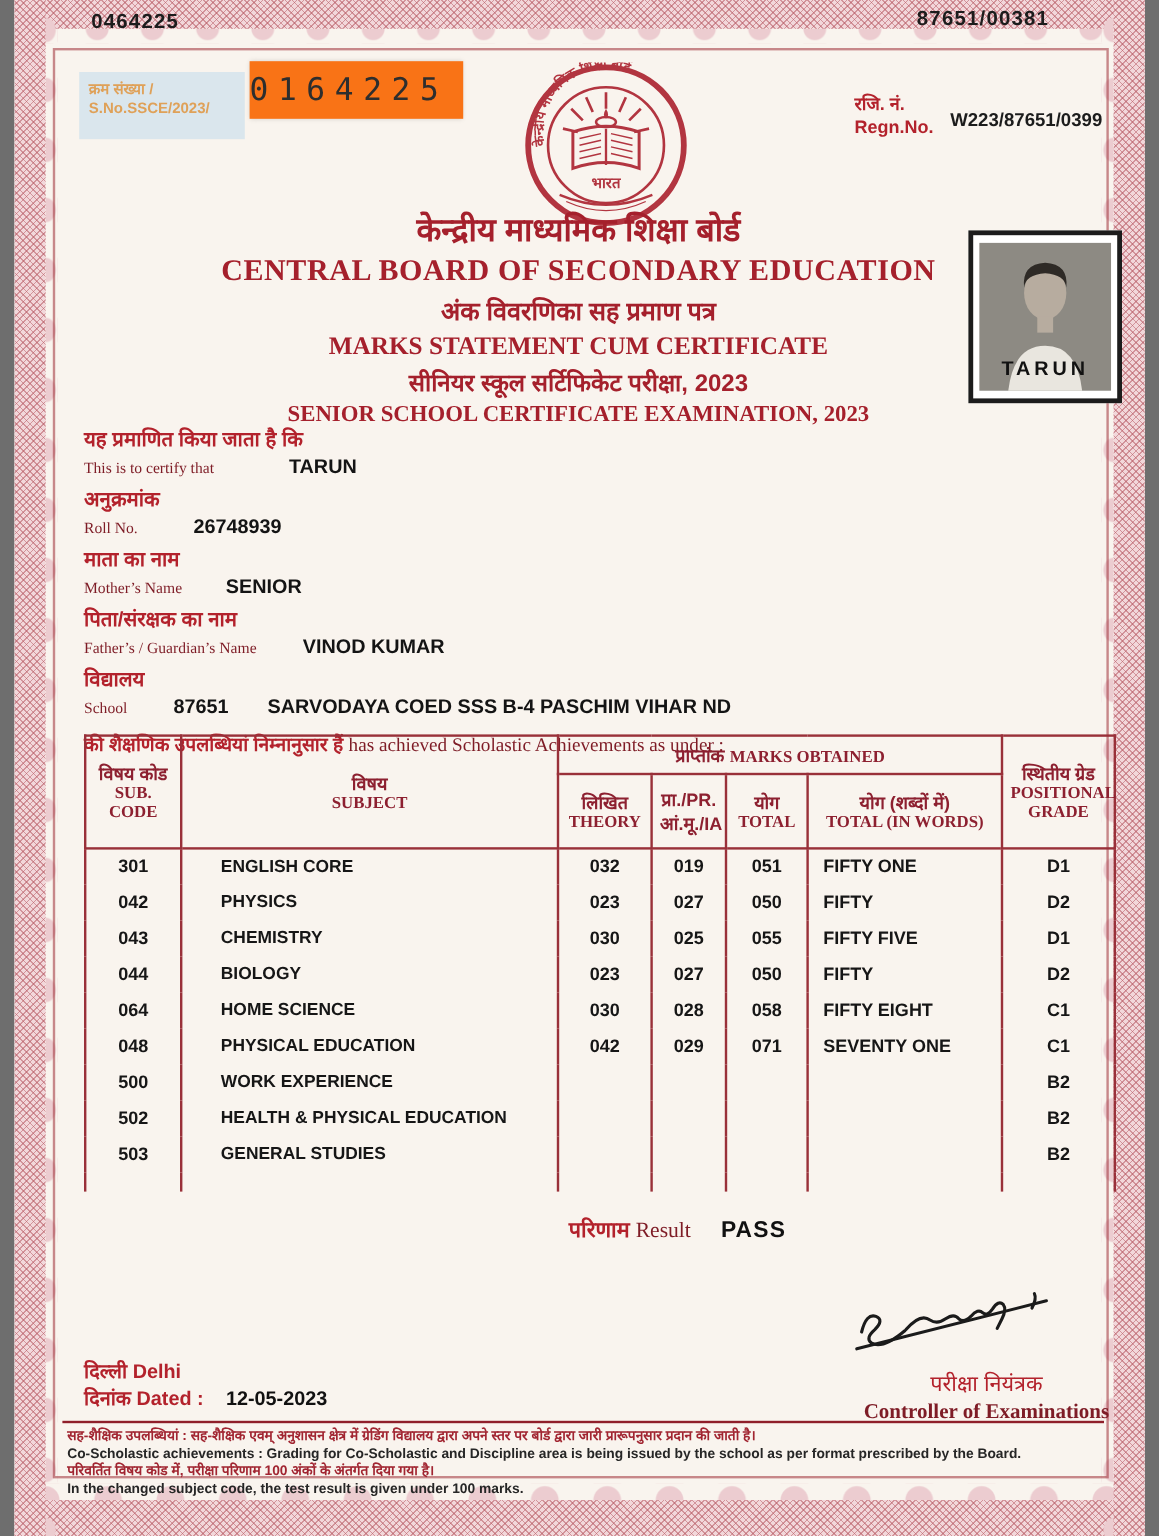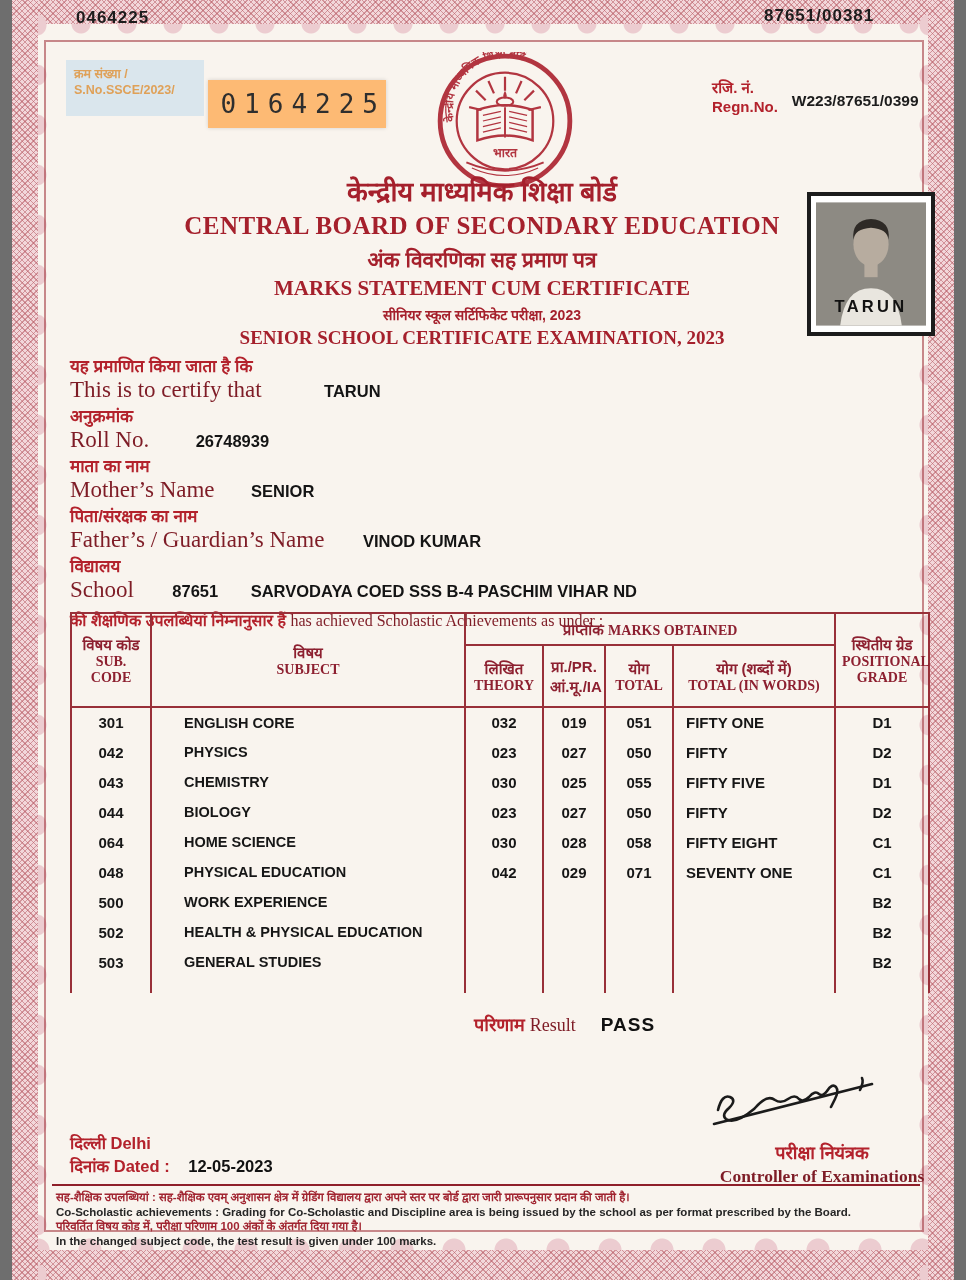--- a/index.html
+++ b/index.html
@@ -35,43 +35,43 @@
     border:2px solid rgba(158,45,55,.55);pointer-events:none;}
   
   .top-num{position:absolute;font-weight:bold;font-size:17px;color:#1c1c1c;letter-spacing:1px;}
   .top-num.left{top:8px;left:64px;}
   .top-num.right{top:6px;left:752px;}
   
   .serial-patch{position:absolute;top:60px;left:54px;width:138px;height:56px;
     background:#cfe1ec;opacity:.75;}
   .serial-label{position:absolute;top:66px;left:62px;color:#e0953f;font-weight:bold;
     font-size:12.5px;line-height:16px;opacity:.85;}
-  .serial-box{position:absolute;top:80px;left:196px;width:178px;height:48px;background:#fdba74;
-    box-shadow:0 0 4px rgba(0,0,0,.15);display:flex;align-items:center;justify-content:flex-end;}
+  .serial-box{position:absolute;top:51px;left:196px;width:178px;height:48px;background:#f97316;
+    box-shadow:0 0 4px rgba(0,0,0,.15);display:flex;align-items:center;justify-content:flex-start;}
   .serial-box span{font-size:26px;letter-spacing:8px;color:#2e2e2e;font-family:"DejaVu Sans Mono",monospace;}
   .regn{position:absolute;top:78px;left:700px;display:flex;gap:14px;}
   .regn .lbl{color:#b3222c;font-weight:bold;font-size:15px;line-height:19px;}
   .regn .val{color:#1c1c1c;font-weight:bold;font-size:15.5px;margin-top:14px;}
   .logo{position:absolute;top:52px;left:424px;width:138px;height:138px;}
   .photo{position:absolute;top:192px;left:795px;width:128px;height:144px;
     border:4px solid #1c1c1c;background:#fff;padding:5px;box-sizing:border-box;}
   .photo svg{width:100%;height:100%;display:block;}
   
   .titles{position:absolute;top:172px;left:120px;width:700px;text-align:center;color:#a5202c;}
   .t-hi1{font-size:27px;font-weight:bold;}
   .t-en1{font-size:25px;font-weight:bold;font-family:"Liberation Serif",serif;letter-spacing:.5px;margin-top:3px;}
   .t-hi2{font-size:21px;font-weight:bold;margin-top:5px;}
   .t-en2{font-size:21px;font-weight:bold;font-family:"Liberation Serif",serif;margin-top:3px;}
-  .t-hi3{font-size:14px;font-weight:bold;margin-top:4px;}
+  .t-hi3{font-size:20px;font-weight:bold;margin-top:4px;}
   .t-en3{font-size:19px;font-weight:bold;font-family:"Liberation Serif",serif;margin-top:3px;}
   
   .info{position:absolute;top:356px;left:58px;width:720px;}
   .entry{margin-bottom:5px;}
   .lbl-hi{color:#b3222c;font-weight:bold;font-size:17px;line-height:22px;}
-  .lbl-en{color:#7e1c26;font-family:"Liberation Serif",serif;font-size:23px;line-height:23px;}
+  .lbl-en{color:#7e1c26;font-family:"Liberation Serif",serif;font-size:13px;line-height:23px;}
   .val{color:#141414;font-weight:bold;font-size:16.5px;font-family:"Liberation Sans",sans-serif;}
   .ach-line{margin-top:8px;font-size:16px;}
   .ach-line .hi{color:#b3222c;font-weight:bold;}
   .ach-line .en{color:#7e1c26;font-family:"Liberation Serif",serif;}
   
   .marks{position:absolute;top:612px;left:58px;width:858px;border-collapse:collapse;table-layout:fixed;}
   .marks th,.marks td{border:2px solid #993039;padding:0 6px;box-sizing:border-box;}
   .marks thead th{color:#8d2030;font-weight:bold;text-align:center;}
   .hcell-hi{font-size:15px;}
   .hcell-en{font-size:14px;font-family:"Liberation Serif",serif;}
@@ -81,21 +81,21 @@
   .marks tbody td.sub{padding-left:32px;font-size:14.5px;}
   .marks tbody td.words{padding-left:12px;}
   .marks tr.spacer td{height:16px;}
   
   .result{position:absolute;top:1012px;left:462px;font-size:18px;}
   .result .hi{color:#b3222c;font-weight:bold;}
   .result .en{color:#7e1c26;font-family:"Liberation Serif",serif;margin-top:20px;}
   .result .val{color:#111;font-weight:bold;font-size:19px;margin-left:20px;letter-spacing:1px;}
   .signature{position:absolute;top:1068px;left:688px;width:212px;height:72px;}
   .controller{position:absolute;top:1140px;left:700px;width:220px;text-align:center;}
-  .controller .hi{color:#b3222c;font-weight:bold;font-size:18px;}
+  .controller .hi{color:#b3222c;font-weight:normal;font-size:18px;}
   .controller .en{color:#7e1c26;font-weight:bold;font-size:17.5px;font-family:"Liberation Serif",serif;margin-top:2px;}
   .place-date{position:absolute;top:1132px;left:58px;}
   .place-date .hi{color:#b3222c;font-weight:bold;font-size:16.5px;line-height:23px;}
   .place-date .val{color:#111;font-weight:bold;font-size:16.5px;margin-left:14px;}
   .rule{position:absolute;top:1184px;left:40px;right:34px;height:2px;background:#8f1f2a;}
   
   .foot{position:absolute;top:1190px;left:44px;width:888px;font-size:11.5px;line-height:14.5px;}
   .foot .hi{color:#a12531;font-weight:bold;}
   .foot .en{color:#262626;font-weight:bold;}
 </style>

